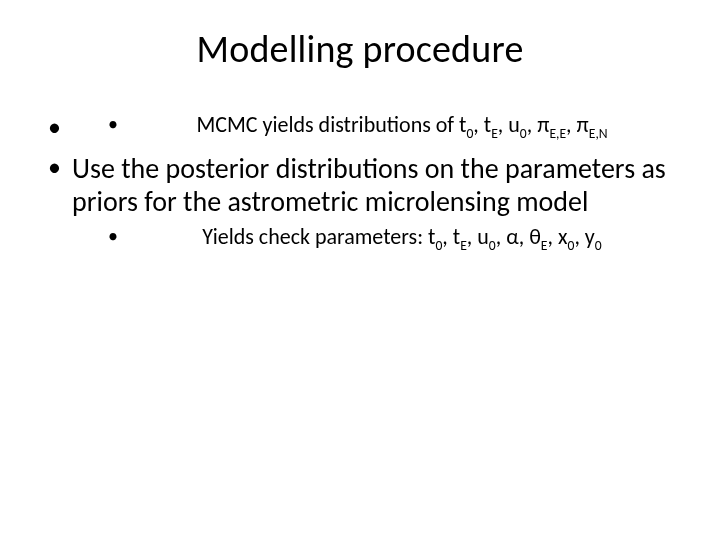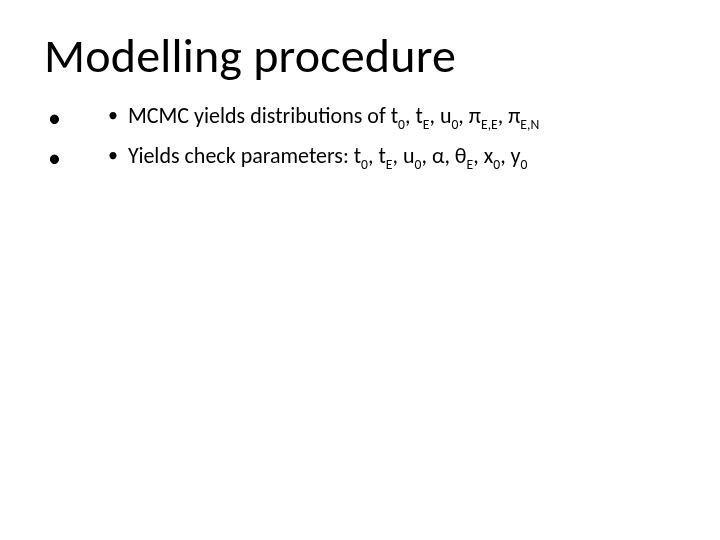--- a/index.html
+++ b/index.html
@@ -11,25 +11,25 @@
     font-family: Calibri, "Segoe UI", Arial, sans-serif;
     color: #000;
   }
   .slide {
     box-sizing: border-box;
     width: 720px;
     height: 540px;
     padding: 20px 44px 20px 44px;
   }
   .title {
-    text-align: left;
-    font-size: 48px;
+    text-align: center;
+    font-size: 38px;
     font-weight: 400;
     margin-top: 6px;
-    margin-bottom: 18px;
+    margin-bottom: 40px;
     letter-spacing: 0.2px;
   }
   ul.level1 {
     list-style: none;
     padding: 0;
     margin: 0;
   }
   ul.level1 > li {
     position: relative;
     padding-left: 28px;
@@ -42,20 +42,21 @@
     position: absolute;
     left: 4px;
     top: 0;
     font-size: 26px;
     line-height: 1.18;
   }
   ul.level2 {
     list-style: none;
     padding: 0;
     margin: 6px 0 10px 0;
+    text-align: center;
   }
   ul.level2 > li {
     position: relative;
     padding-left: 56px;
     font-size: 22px;
     line-height: 1.22;
     margin-bottom: 2px;
   }
   ul.level2 > li::before {
     content: "•";
@@ -81,20 +82,21 @@
   <ul class="level1">
     <li>
       <ul class="level2">
         <li>
           <span>MCMC yields distributions of t</span><span class="sub">0</span><span>, t</span><span class="sub">E</span><span>, u</span><span class="sub">0</span><span>, π</span><span class="sub">E,E</span><span>, π</span><span class="sub">E,N</span>
         </li>
       </ul>
     </li>
 
     <li>
+      <span>Use the posterior distributions on the parameters as priors for the astrometric microlensing model</span>
       <ul class="level2">
         <li>
           <span>Yields check parameters: t</span><span class="sub">0</span><span>, t</span><span class="sub">E</span><span>, u</span><span class="sub">0</span><span>, α, θ</span><span class="sub">E</span><span>, x</span><span class="sub">0</span><span>, y</span><span class="sub">0</span>
         </li>
       </ul>
     </li>
   </ul>
 </div>
 
 </body></html>

